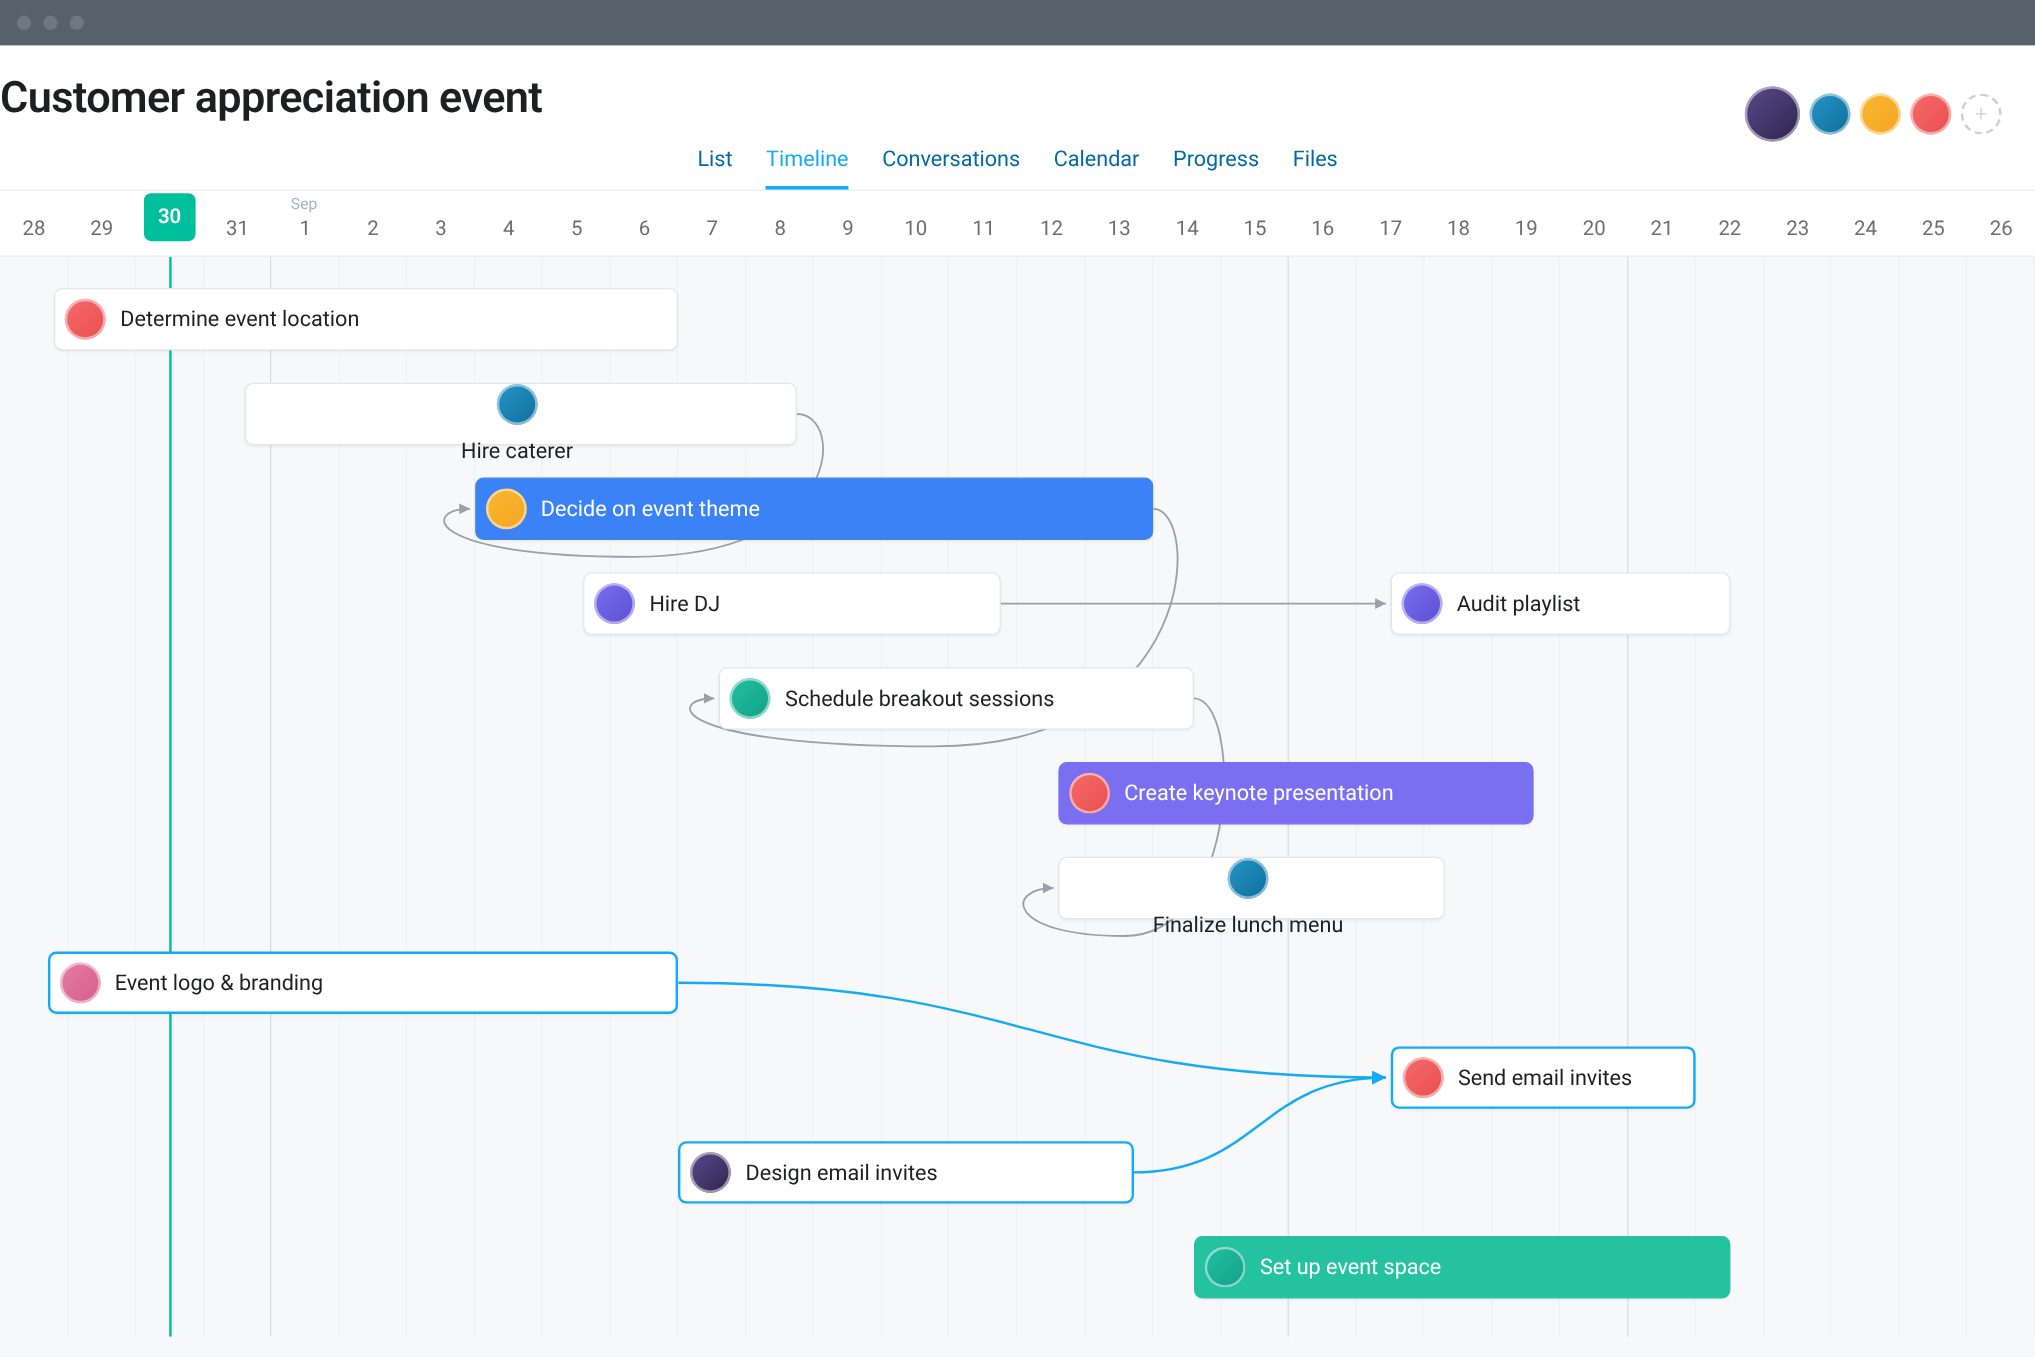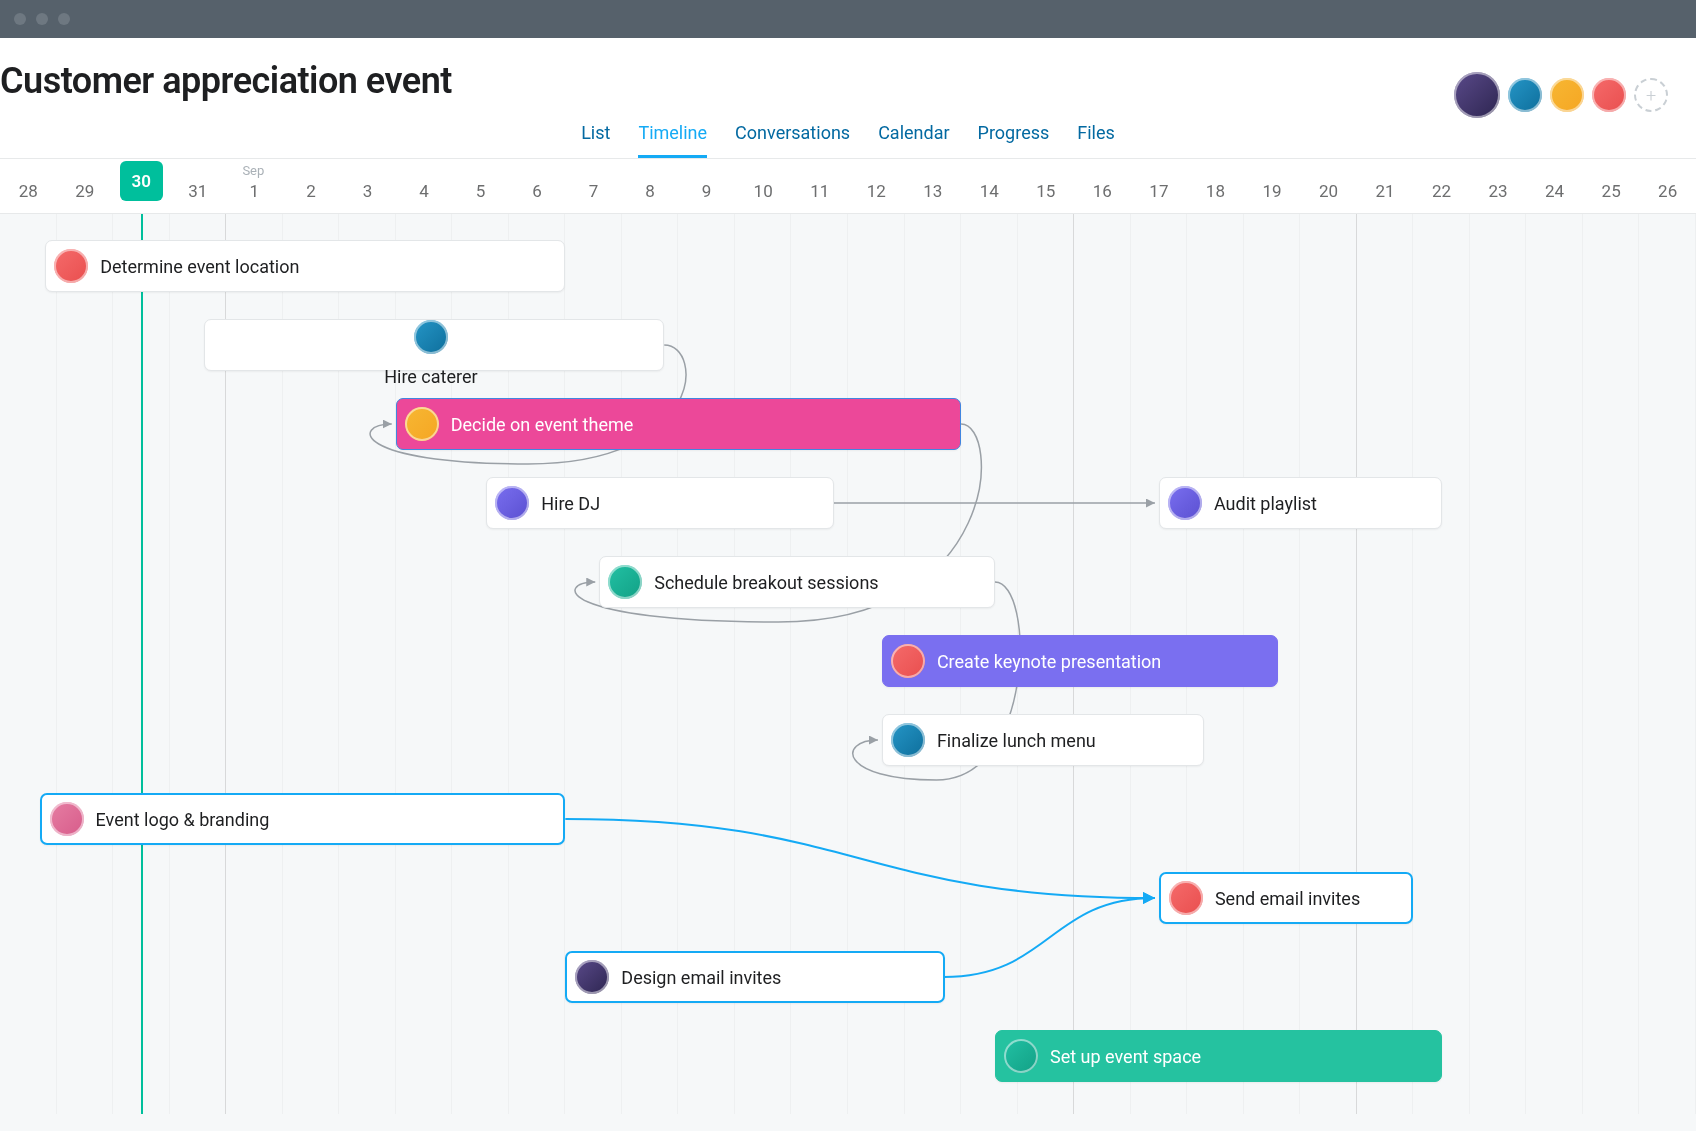--- a/index.html
+++ b/index.html
@@ -168,21 +168,21 @@
     border: 1px solid #e3e6e8;
     box-shadow: 0 1px 2px rgba(0,0,0,0.05);
     z-index: 3;
     cursor: pointer;
     white-space: nowrap;
   }
   .task .av {
     width: 34px; height: 34px; border-radius: 50%;
     flex: 0 0 34px;
   }
-  .task.blue   { background: #ec4899; border-color:#4186e0; color:#fff; }
+  .task.blue   { background: #3b82f6; border-color:#4186e0; color:#fff; }
   .task.purple { background: #7a6ff0; border-color:#7a6ff0; color:#fff; }
   .task.teal   { background: #25c2a0; border-color:#25c2a0; color:#fff; }
   .task.sel    { border: 2px solid #14aaf5; }
 
   
   .c1{background:linear-gradient(135deg,#5a4a8a,#2d2550);}
   .c2{background:linear-gradient(135deg,#2596c7,#0e6e9b);}
   .c3{background:linear-gradient(135deg,#f7b733,#f5a623);}
   .c4{background:linear-gradient(135deg,#f56b6b,#e94e4e);}
   .c5{background:linear-gradient(135deg,#22c1a4,#12a085);}
@@ -327,21 +327,21 @@
       <span>Audit playlist</span>
     </div>
     <div class="task" style="left: 599.253px; width: 395.733px; top: 342px;">
       <span class="av c5"></span>
       <span>Schedule breakout sessions</span>
     </div>
     <div class="task purple" style="left: 881.92px; width: 395.733px; top: 421px;">
       <span class="av c4"></span>
       <span>Create keynote presentation</span>
     </div>
-    <div class="task" style="left: 881.92px; width: 322.24px; top: 500px;">
+    <div class="task" style="left: 881.92px; width: 322.24px; top: 500px; flex-direction: column;">
       <span class="av c2"></span>
       <span>Finalize lunch menu</span>
     </div>
     <div class="task sel" style="left: 39.5733px; width: 525.76px; top: 579px;">
       <span class="av c7"></span>
       <span>Event logo &amp; branding</span>
     </div>
     <div class="task sel" style="left: 1158.93px; width: 254.4px; top: 658px;">
       <span class="av c4"></span>
       <span>Send email invites</span>

